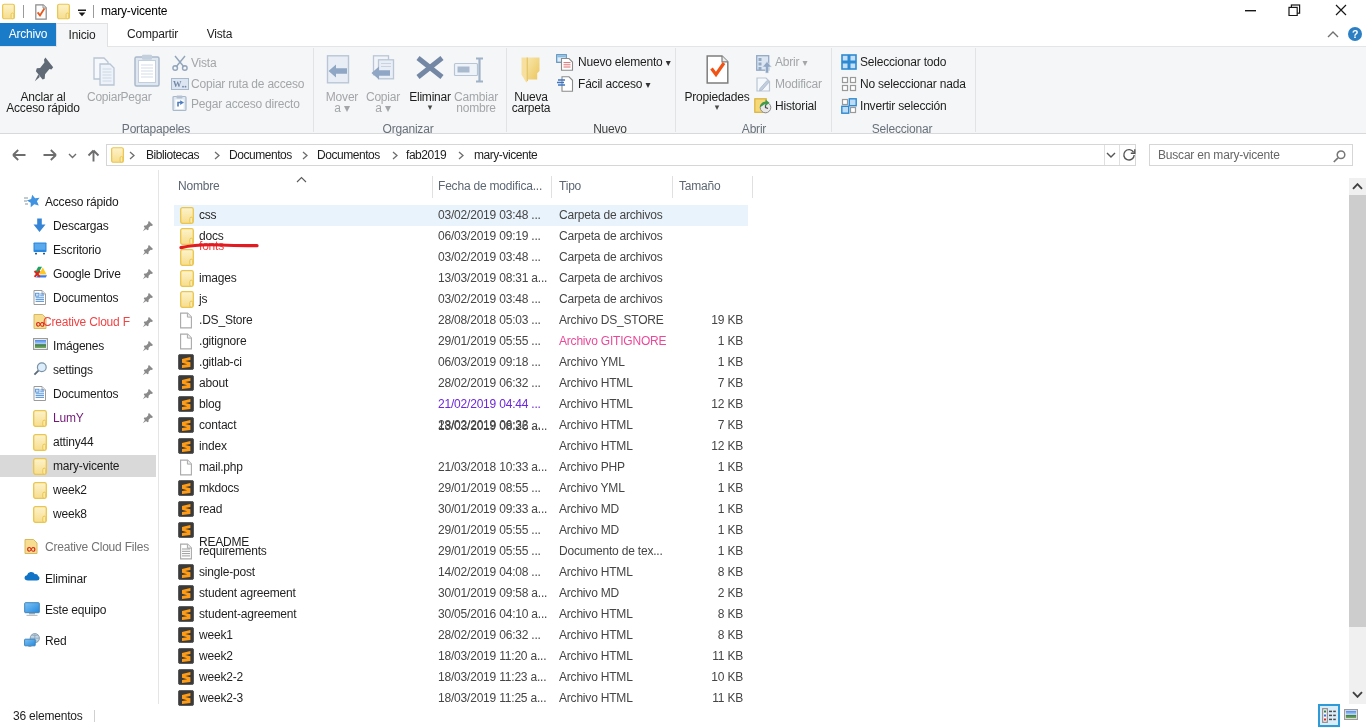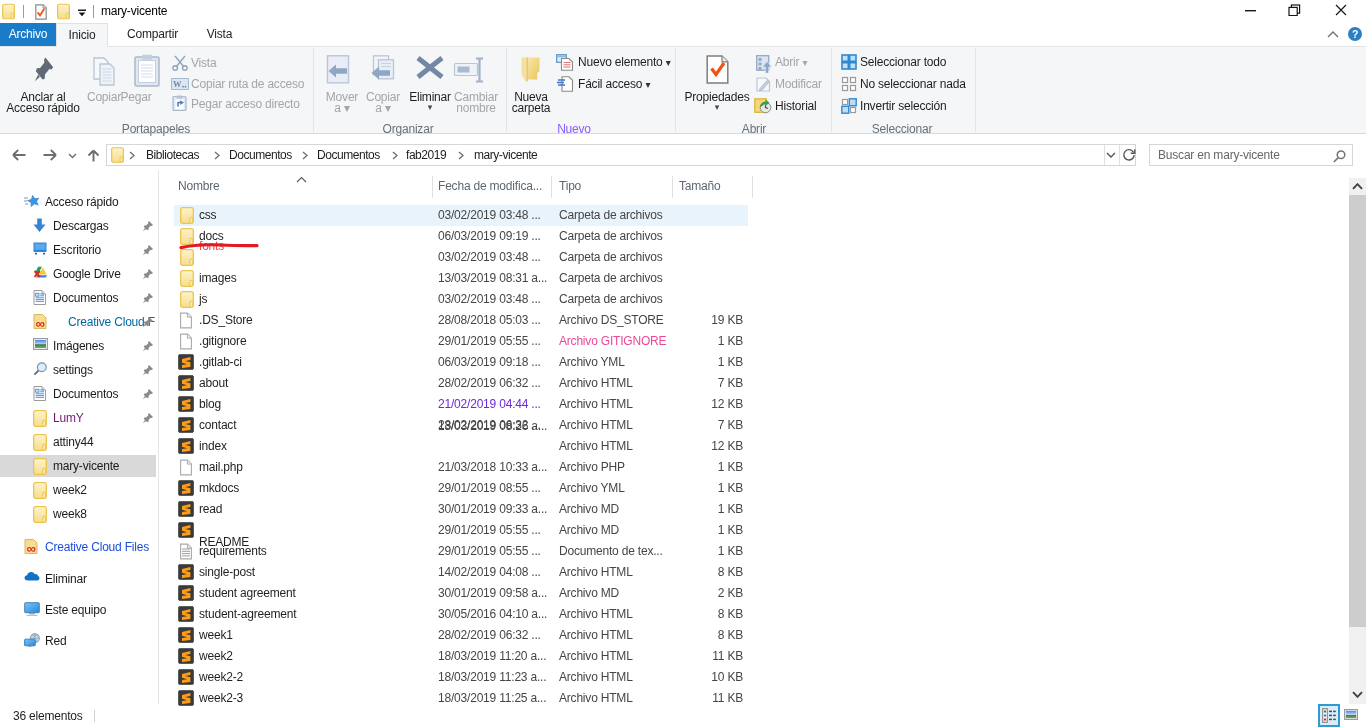--- a/index.html
+++ b/index.html
@@ -78,21 +78,21 @@
 </svg>
 
 <div class="ab" style="left:0;top:47px;width:1366px;height:86px;background:#f5f6f7;border-bottom:1px solid #d8d9da"></div>
 <div class="ab" style="left:313px;top:48px;width:1px;height:84px;background:#e2e3e5"></div>
 <div class="ab" style="left:506px;top:48px;width:1px;height:84px;background:#e2e3e5"></div>
 <div class="ab" style="left:675px;top:48px;width:1px;height:84px;background:#e2e3e5"></div>
 <div class="ab" style="left:831px;top:48px;width:1px;height:84px;background:#e2e3e5"></div>
 <div class="ab" style="left:975px;top:48px;width:1px;height:84px;background:#e2e3e5"></div>
 <div class="ab ctr" style="left:86px;top:122px;width:140px;color:#68717a">Portapapeles</div>
 <div class="ab ctr" style="left:338px;top:122px;width:140px;color:#68717a">Organizar</div>
-<div class="ab ctr" style="left:504px;top:122px;width:140px;color:#8b5cf6">Nuevo</div>
+<div class="ab ctr" style="left:540px;top:122px;width:140px;color:#404040">Nuevo</div>
 <div class="ab ctr" style="left:684px;top:122px;width:140px;color:#68717a">Abrir</div>
 <div class="ab ctr" style="left:832px;top:122px;width:140px;color:#68717a">Seleccionar</div>
 <div class="ab ctr " style="left:-3px;top:90px;width:92px">Anclar al</div>
 <div class="ab ctr " style="left:-3px;top:101px;width:92px">Acceso rápido</div>
 <div class="ab ctr dis" style="left:58px;top:90px;width:92px">Copiar</div>
 <div class="ab ctr dis" style="left:90px;top:90px;width:92px">Pegar</div>
 <div class="ab ctr dis" style="left:296px;top:90px;width:92px">Mover</div>
 <div class="ab ctr dis" style="left:296px;top:101px;width:92px">a ▾</div>
 <div class="ab ctr dis" style="left:337px;top:90px;width:92px">Copiar</div>
 <div class="ab ctr dis" style="left:337px;top:101px;width:92px">a ▾</div>
@@ -380,21 +380,21 @@
 <svg class="ab" style="left:142px;top:292px" width="12" height="12" viewBox="0 0 12 12">
 <g fill="#8a8a8a">
       <path d="M7,1 L11,5 L9.8,5.9 L8.7,5.7 L6.6,7.8 L6.5,9.8 L5.3,10.2 L1.8,6.7 L2.3,5.5 L4.2,5.4 L6.3,3.3 L6.1,2.1 Z"></path>
 <path d="M3.2,7.4 L0.8,11.2 L4.6,8.8 Z"></path>
     </g>
   </svg>
 <svg class="ab" style="left:33px;top:314px" width="14" height="15" viewBox="0 0 14 15">
 <path d="M1,0.5 L9.5,0.5 L13,4 L13,14.5 L1,14.5 Z" fill="#f7dd8f" stroke="#d8b860"></path>
 <text x="7" y="13.6" font-size="13" font-weight="bold" fill="#d8281e" text-anchor="middle" font-family="Liberation Sans">∞</text>
   </svg>
-<div class="ab" style="left:68px;top:312px;height:20px;line-height:20px;color:#0369a1">Creative Cloud F</div>
+<div class="ab" style="left:43px;top:312px;height:20px;line-height:20px;color:#ef4444">Creative Cloud F</div>
 <svg class="ab" style="left:142px;top:316px" width="12" height="12" viewBox="0 0 12 12">
 <g fill="#8a8a8a">
       <path d="M7,1 L11,5 L9.8,5.9 L8.7,5.7 L6.6,7.8 L6.5,9.8 L5.3,10.2 L1.8,6.7 L2.3,5.5 L4.2,5.4 L6.3,3.3 L6.1,2.1 Z"></path>
 <path d="M3.2,7.4 L0.8,11.2 L4.6,8.8 Z"></path>
     </g>
   </svg>
 <svg class="ab" style="left:33px;top:338px" width="15" height="12" viewBox="0 0 15 12">
 <rect x="0.6" y="0.6" width="13.8" height="10.8" fill="#fff" stroke="#9b9b9b" stroke-width="1.2"></rect>
 <rect x="2" y="2" width="11" height="8" fill="url(#sky)"></rect>
   </svg>
@@ -463,21 +463,21 @@
 <div class="ab" style="left:53px;top:480px;height:20px;line-height:20px;color:#1b1b1b">week2</div>
 <svg class="ab" style="left:33px;top:506px" width="14" height="17" viewBox="0 0 14 17">
 <rect x="0.7" y="0.7" width="12.6" height="15.6" rx="1.7" fill="url(#gf)" stroke="#eac54f" stroke-width="1.3"></rect>
 <rect x="9.8" y="10.2" width="2.9" height="6" rx="1.4" fill="#faeab0" stroke="#eac54f" stroke-width="1"></rect>
 </svg>
 <div class="ab" style="left:53px;top:504px;height:20px;line-height:20px;color:#1b1b1b">week8</div>
 <svg class="ab" style="left:24px;top:539px" width="14" height="15" viewBox="0 0 14 15">
 <path d="M1,0.5 L9.5,0.5 L13,4 L13,14.5 L1,14.5 Z" fill="#f7dd8f" stroke="#d8b860"></path>
 <text x="7" y="13.6" font-size="13" font-weight="bold" fill="#d8281e" text-anchor="middle" font-family="Liberation Sans">∞</text>
   </svg>
-<div class="ab" style="left:45px;top:537px;height:20px;line-height:20px;color:#1d4ed8">Creative Cloud Files</div>
+<div class="ab" style="left:45px;top:537px;height:20px;line-height:20px;color:#737373">Creative Cloud Files</div>
 <svg class="ab" style="left:24px;top:571px" width="16" height="10" viewBox="0 0 16 10">
 <path d="M4,9.5 Q0.5,9.5 0.5,6.8 Q0.5,4.4 3,4.2 Q3.6,1.4 6.6,1.1 Q9.6,0.8 10.9,3.2 Q12,2.6 13.2,3.4 Q14,4 14,5 Q15.5,5.4 15.5,7.2 Q15.5,9.5 13,9.5 Z" fill="#1173c5"></path>
   </svg>
 <div class="ab" style="left:45px;top:569px;height:20px;line-height:20px;color:#1b1b1b">Eliminar</div>
 <svg class="ab" style="left:24px;top:602px" width="16" height="14" viewBox="0 0 16 14">
 <defs>
       <linearGradient id="scr" x1="0" y1="0" x2="1" y2="1">
         <stop offset="0" stop-color="#7ec4f5"></stop>
         <stop offset="1" stop-color="#2388dd"></stop>
       </linearGradient>

